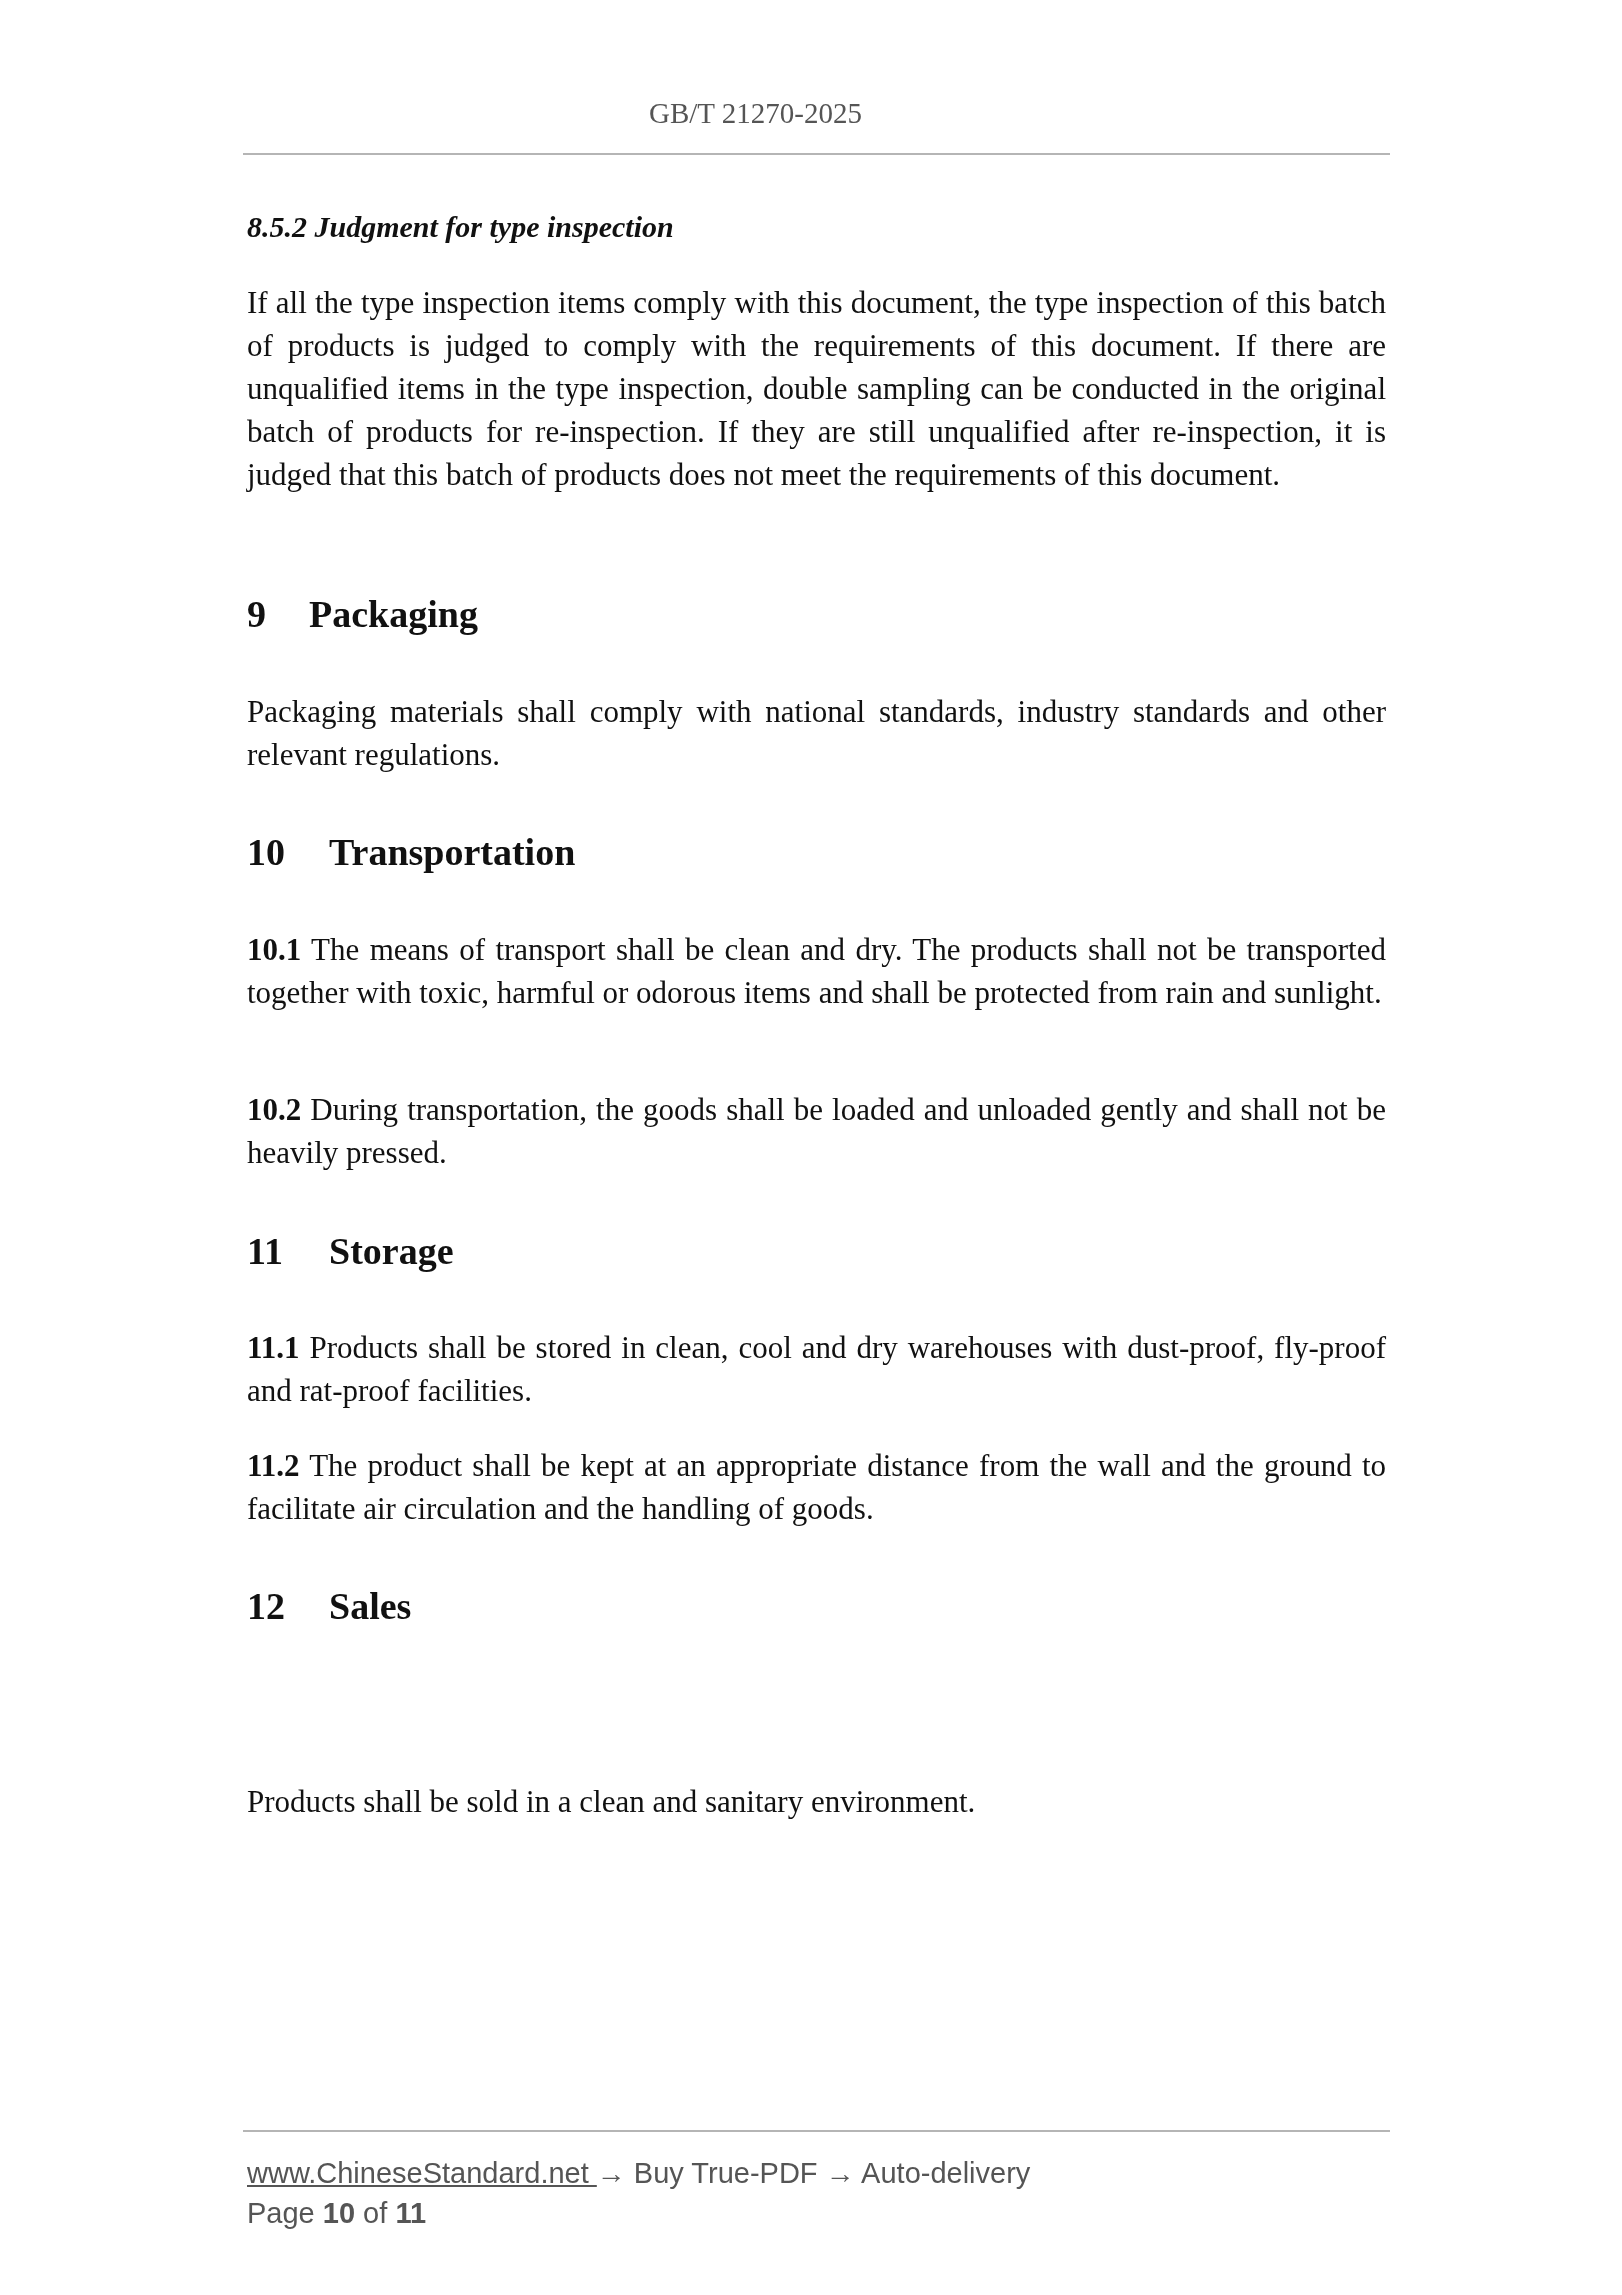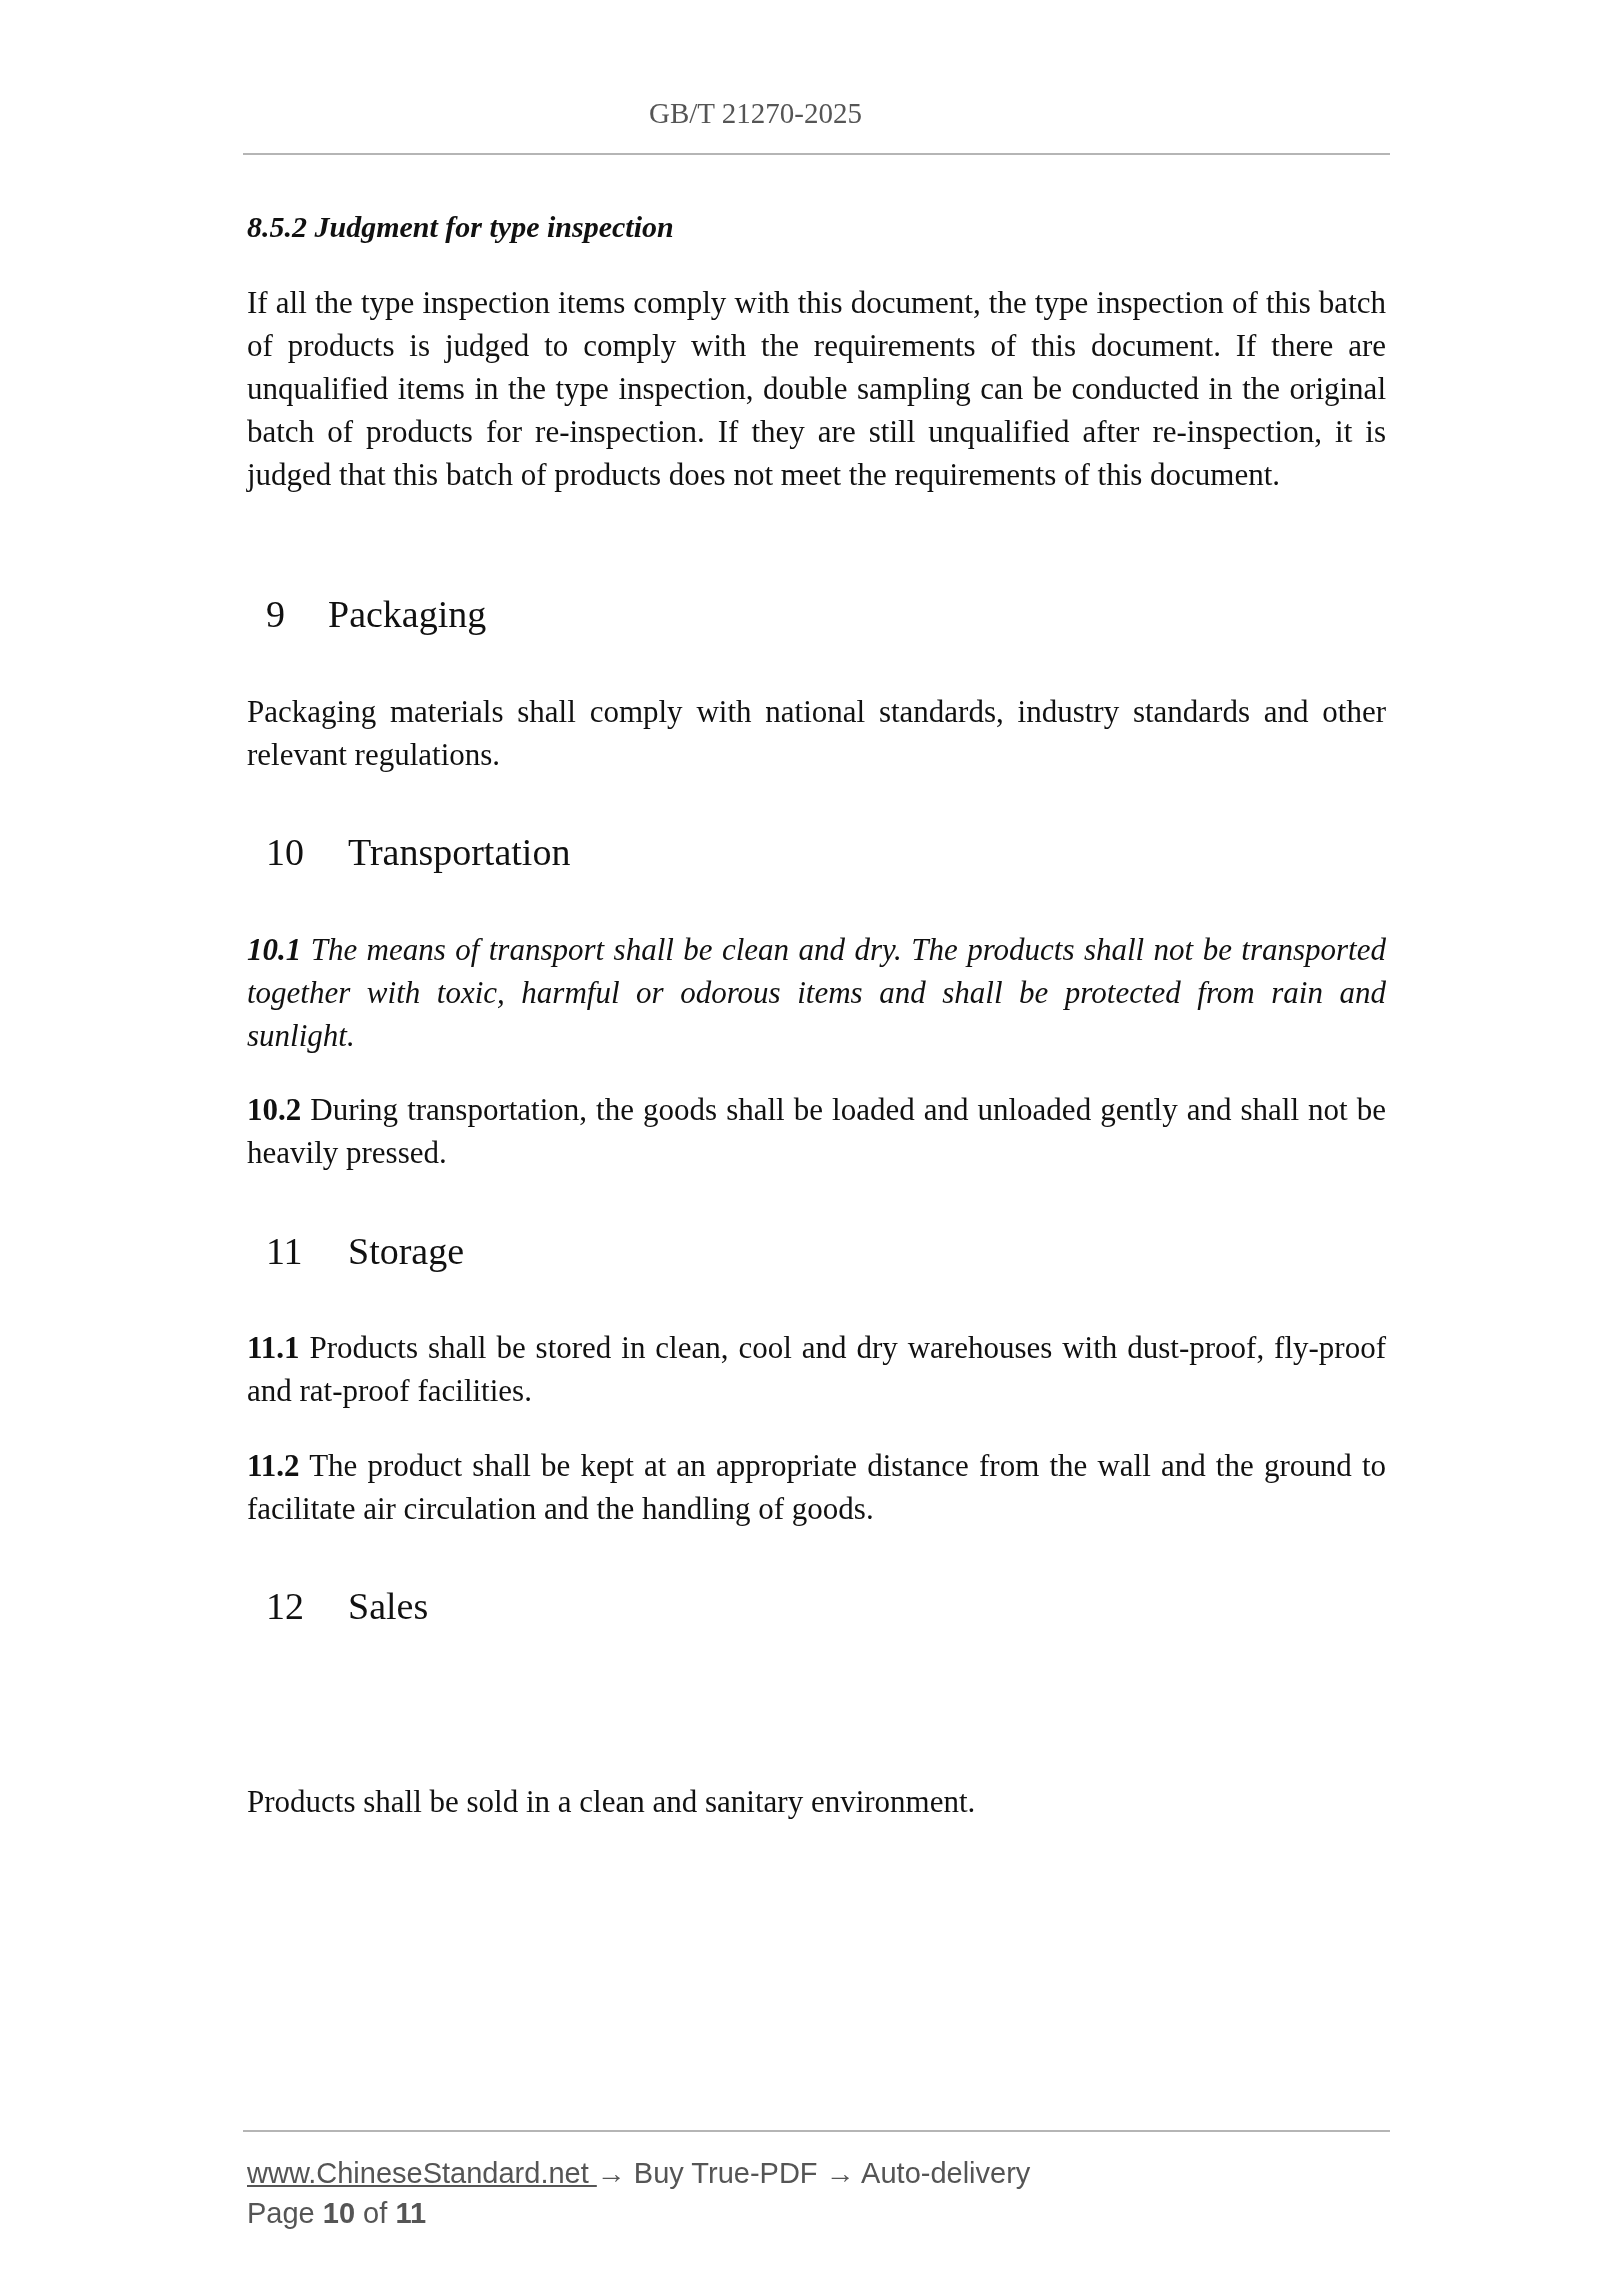--- a/index.html
+++ b/index.html
@@ -2,21 +2,21 @@
 <html style="font-size:13.3px"><head>
 <meta charset="utf-8">
 <style>
   html, body { margin:0; padding:0; background:#ffffff; }
   body { width:1623px; height:2295px; position:relative; overflow:hidden; font-family:"Liberation Serif", serif; color:#111; }
   .abs { position:absolute; }
   .running-header { left:0; width:1511px; top:93px; text-align:center; font-size:29px; color:#555; line-height:40px; }
   .hline { left:243px; width:1147px; height:1.7px; background:#b5b5b5; }
   .content { left:247px; width:1139px; }
   .sub-h { font-weight:bold; font-size:30px; line-height:42px; }
-  .h1 { font-weight:normal; font-size:38px; line-height:50px;margin-left:19px; }
+  .h1 { font-weight:bold; font-size:38px; line-height:50px; }
   .h1 .num { display:inline-block; width:62px; }
   .h1.wide .num { display:inline-block; width:82px; }
   .p { font-size:31px; line-height:43px; text-align:justify; }
   .p b { font-weight:bold; }
   .footer { left:247px; width:1142px; top:2153px; font-family:"Liberation Sans", sans-serif; font-size:29px; color:#555; line-height:40px; display:flex; justify-content:flex-end;flex-direction:column; }
   .footer a { color:#555; text-decoration:underline; }
   .footer .pg b { font-weight:bold; color:#555; }
 </style>
 </head>
 <body>
@@ -28,21 +28,21 @@
 <div class="abs content p" style="top:281px;">If all the type inspection items comply with this document, the type inspection of this batch of products is judged to comply with the requirements of this document. If there are unqualified items in the type inspection, double sampling can be conducted in the original batch of products for re-inspection. If they are still unqualified after re-inspection, it is judged that this batch of products does not meet the requirements of this document.</div>
 
 <div class="abs content h1" style="top:589px;">
   <span class="num">9</span><span>Packaging</span>
 </div>
 <div class="abs content p" style="top:690px;">Packaging materials shall comply with national standards, industry standards and other relevant regulations.</div>
 
 <div class="abs content h1 wide" style="top:827px;">
   <span class="num">10</span><span>Transportation</span>
 </div>
-<div class="abs content p" style="top:928px;font-style:italic;"><b>10.1</b><span> The means of transport shall be clean and dry. The products shall not be transported together with toxic, harmful or odorous items and shall be protected from rain and sunlight.</span></div>
+<div class="abs content p" style="top:928px;"><b>10.1</b><span> The means of transport shall be clean and dry. The products shall not be transported together with toxic, harmful or odorous items and shall be protected from rain and sunlight.</span></div>
 <div class="abs content p" style="top:1088px;"><b>10.2</b><span> During transportation, the goods shall be loaded and unloaded gently and shall not be heavily pressed.</span></div>
 
 <div class="abs content h1 wide" style="top:1226px;">
   <span class="num">11</span><span>Storage</span>
 </div>
 <div class="abs content p" style="top:1326px;"><b>11.1</b><span> Products shall be stored in clean, cool and dry warehouses with dust-proof, fly-proof and rat-proof facilities.</span></div>
 <div class="abs content p" style="top:1444px;"><b>11.2</b><span> The product shall be kept at an appropriate distance from the wall and the ground to facilitate air circulation and the handling of goods.</span></div>
 
 <div class="abs content h1 wide" style="top:1581px;">
   <span class="num">12</span><span>Sales</span>

